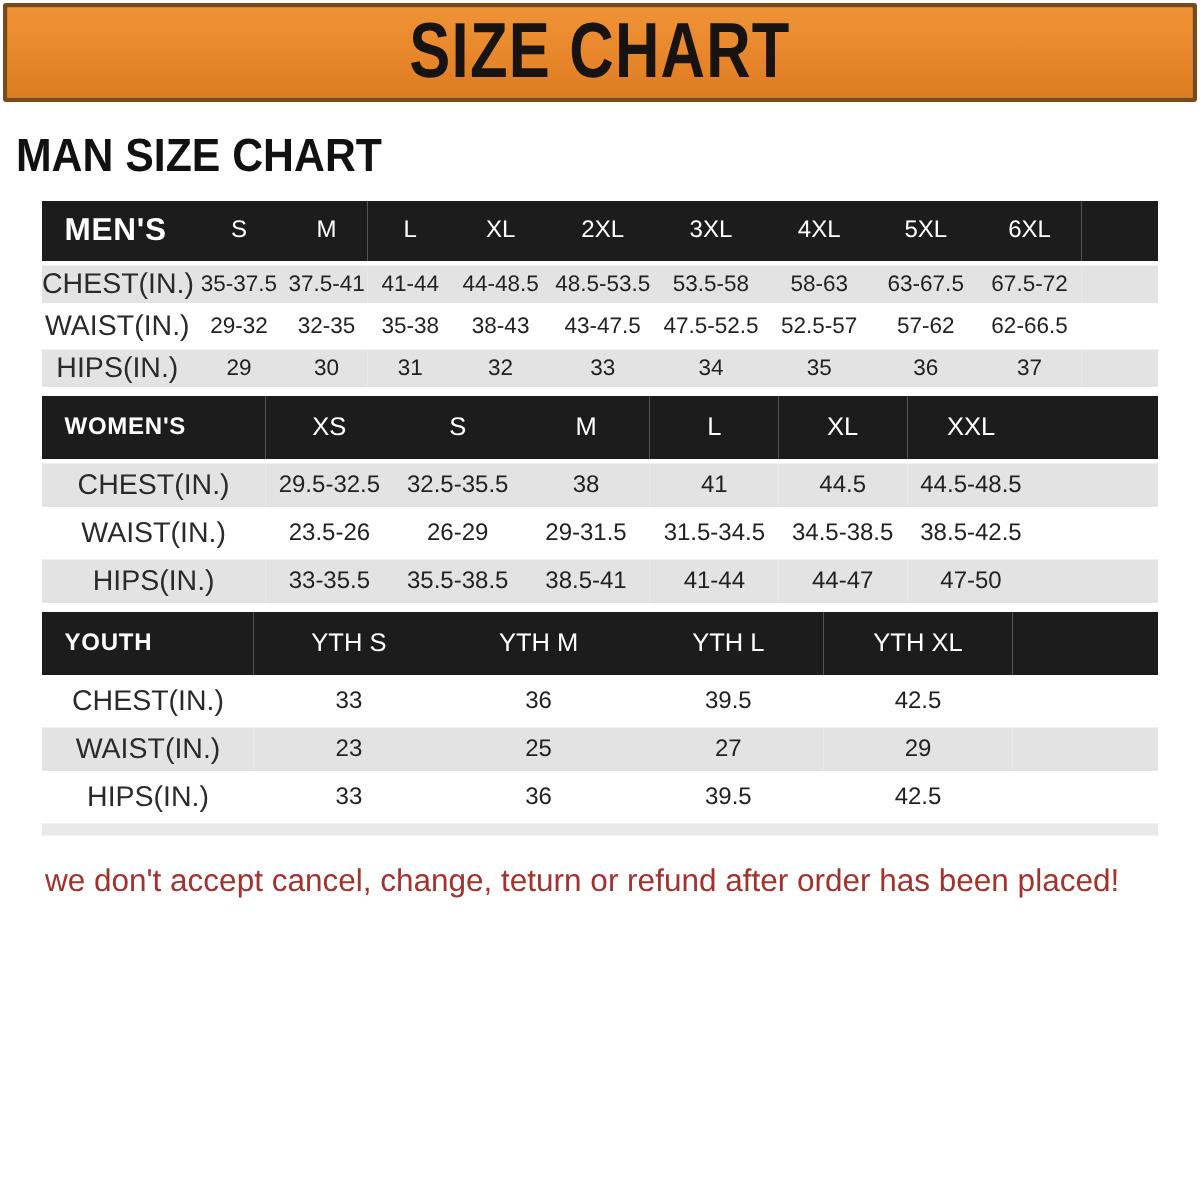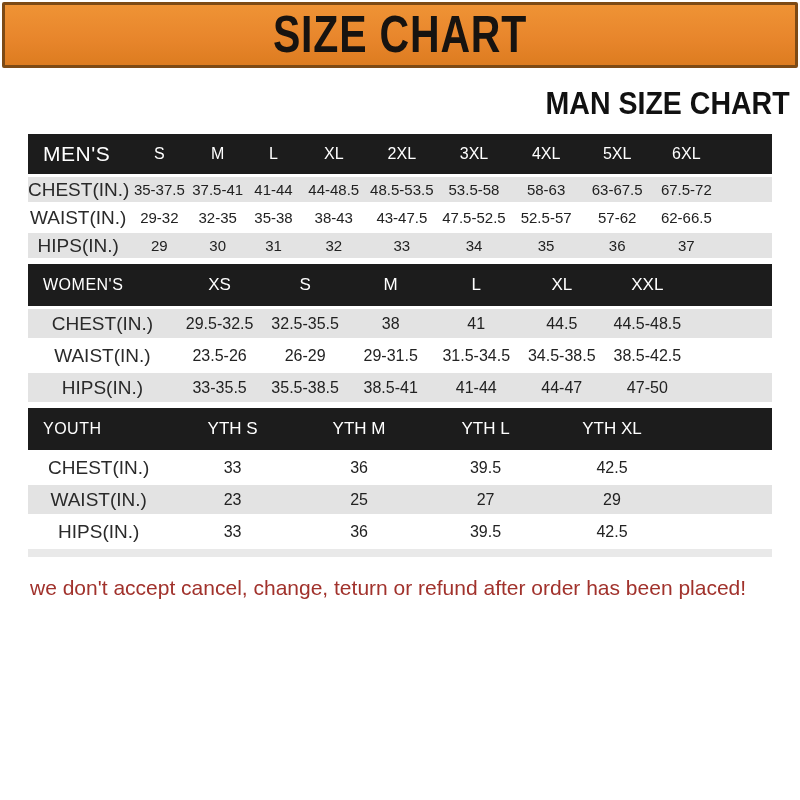--- a/index.html
+++ b/index.html
@@ -24,21 +24,21 @@
     display: inline-block;
     font-size: 50px;
     font-weight: 900;
     letter-spacing: 1px;
     color: #171310;
     transform: scaleX(0.82) scaleY(1.04);
     white-space: nowrap;
   }
   
   .section-title {
-    text-align: right;
+    text-align: left;
     margin-top: 19px;
     margin-bottom: 10px;
     line-height: 1.1;
   }
   .section-title .t {
     display: inline-block;
     font-size: 31px;
     font-weight: 800;
     letter-spacing: 0px;
     color: #111111;
@@ -58,21 +58,21 @@
     color: #ffffff;
     height: 40px;
     font-weight: normal;
     font-size: 16px;
     text-align: center;
     vertical-align: middle;
   }
   table.size-table thead th.corner {
     text-align: left;
     padding-left: 15px;
-    font-weight: normal;
+    font-weight: bold;
     font-size: 21px;
     letter-spacing: 0.5px;
   }
   table.size-table td {
     text-align: center;
     vertical-align: middle;
     font-size: 15px;
     color: #222222;
     height: 25px;
   }

